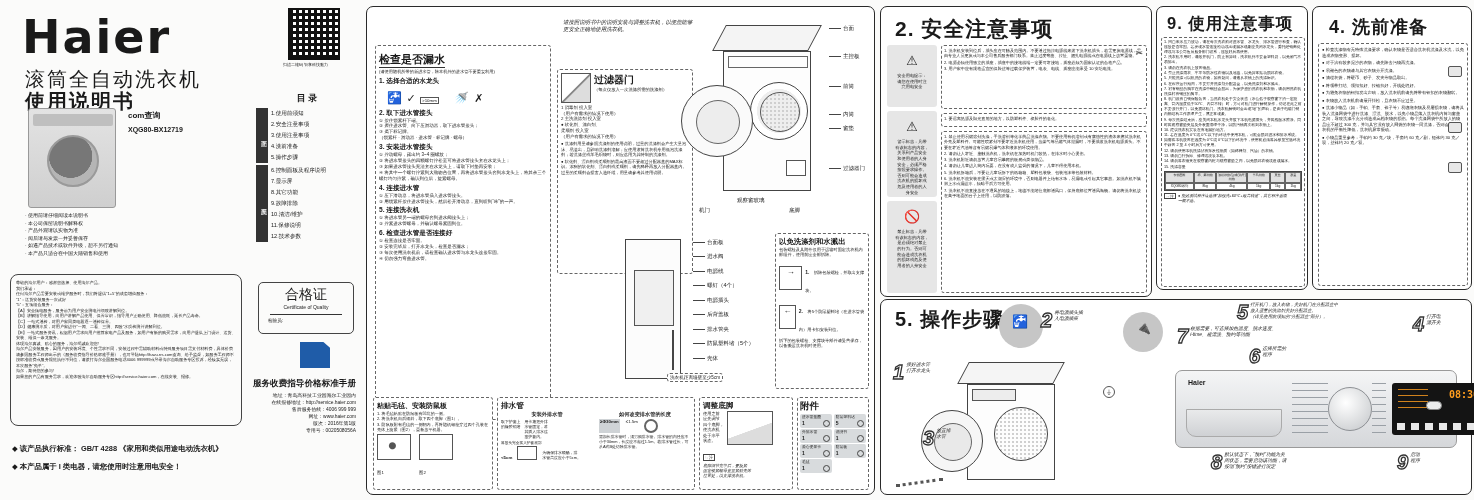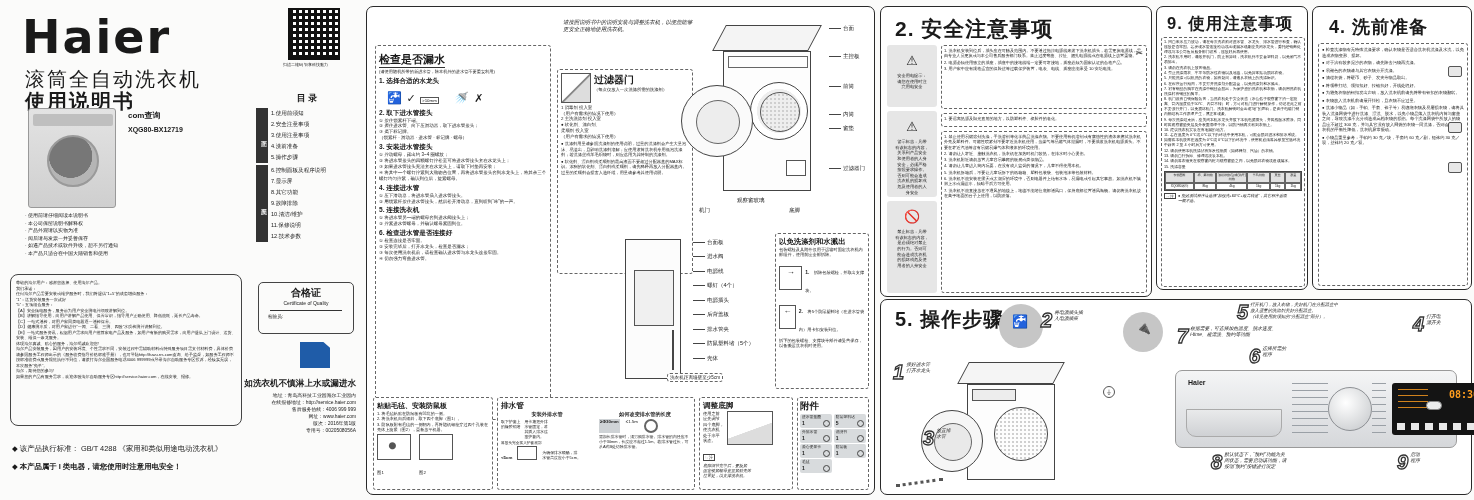--- a/index.html
+++ b/index.html
@@ -97,42 +97,42 @@
           <p style="font-size:4.1px;line-height:5.5px">【D】健康测水质，对用户家进行“一闻、二看、三测、四验”水质检测并讲解到位。</p>
           <p style="font-size:4.1px;line-height:5.5px">【E】一站式服务资讯，根据用户需求向用户推荐家电产品及服务，如用户有新的购买需求，向用户提供上门设计、送货、安装、维保一条龙服务。</p>
           <p style="font-size:4.1px;line-height:5.5px">体现海尔真诚、贴心的服务，海尔竭诚欢迎您!</p>
           <p style="font-size:4.1px;line-height:5.5px">海尔产品安装服务，因用户的安装环境、个性需求不同，安装过程中需辅助材料或特殊服务项目需支付材料费，具体价费请参照服务工程师出示的《服务收费指导价格标准手册》，也可登陆http://fuwu.rrs.com查询、给予监督，如服务工程师不按标准收费或服务规范执行不到位，请拨打海尔全国服务电话4006 999999或登录海尔自助服务专区投诉，经核实无误，本次服务“免单”。</p>
           <p style="font-size:4.1px;line-height:5.5px">海尔，期待您的参与!</p>
           <p style="font-size:4.1px;line-height:5.5px">如果您的产品有服务需求，欢迎体验海尔自助服务专区http://service.haier.com，在线安装、报修。</p>
         </div>
     </div>
 
     <div class="abs" style="left:258px;top:282px;width:96px;height:52px;border:1.3px solid #444;border-radius:5px;padding:3px;text-align:center">
-      <div style="font-size:10px;font-weight:bold">合格证</div>
+      <div style="font-size:14px;font-weight:normal">合格证</div>
       <div style="font-size:5px">Certificate of Quality</div>
       <div class="hrule" style="margin:4px 8px 3px"></div>
       <div style="font-size:4.6px;text-align:left;padding-left:6px">检验员:</div>
     </div>
 
     <div class="abs" style="left:300px;top:342px;width:30px;height:26px;background:#1f5ca8;clip-path:polygon(0 0,78% 0,100% 22%,100% 100%,0 100%)"></div>
 
-    <div class="abs" style="left:180px;top:378px;width:176px;text-align:right;font-size:8.6px;font-weight:bold;white-space:nowrap">如洗衣机不慎淋上水或漏进水</div>
+    <div class="abs" style="left:180px;top:378px;width:176px;text-align:right;font-size:8.6px;font-weight:bold;white-space:nowrap">服务收费指导价格标准手册</div>
     <div class="abs" style="left:180px;top:392px;width:176px;text-align:right">
 
     <div style="font-size:4.9px;line-height:7px;white-space:nowrap">地址：青岛高科技工业园海尔工业园内</div>
         <div style="font-size:4.9px;line-height:7px;white-space:nowrap">在线报修地址：http://service.haier.com</div>
         <div style="font-size:4.9px;line-height:7px;white-space:nowrap">售后服务热线：4006 999 999</div>
         <div style="font-size:4.9px;line-height:7px;white-space:nowrap">网址：www.haier.com</div>
         <div style="font-size:4.9px;line-height:7px;white-space:nowrap">版次：2016年第1版</div>
         <div style="font-size:4.9px;line-height:7px;white-space:nowrap">专用号：0020508056A</div>
       </div>
 
     <div class="abs" style="left:12px;top:440px;width:348px">
 
-    <div style="font-size:7.4px;font-weight:normal;line-height:18px;white-space:nowrap">◆ 该产品执行标准： GB/T 4288 《家用和类似用途电动洗衣机》</div>
+    <div style="font-size:7.4px;font-weight:bold;line-height:18px;white-space:nowrap">◆ 该产品执行标准： GB/T 4288 《家用和类似用途电动洗衣机》</div>
         <div style="font-size:7.4px;font-weight:bold;line-height:18px;white-space:nowrap">◆ 本产品属于 I 类电器，请您使用时注意用电安全！</div>
       </div>
   </div>
 
   <div class="panel" style="left:366px;top:6px;width:509px;height:489px">
     <div class="abs pre" style="left:196px;top:12px;font-size:5.4px;line-height:7px;font-style:italic">请按照说明书中的说明安装与调整洗衣机，以便您能够
 更安全正确地使用洗衣机。</div>
 
     <div class="abs dashed" style="left:8px;top:38px;width:176px;height:375px;padding:3px;overflow:hidden">
       <div style="font-size:11px;font-weight:bold;border-bottom:1px solid #333;display:inline-block">检查是否漏水</div>

